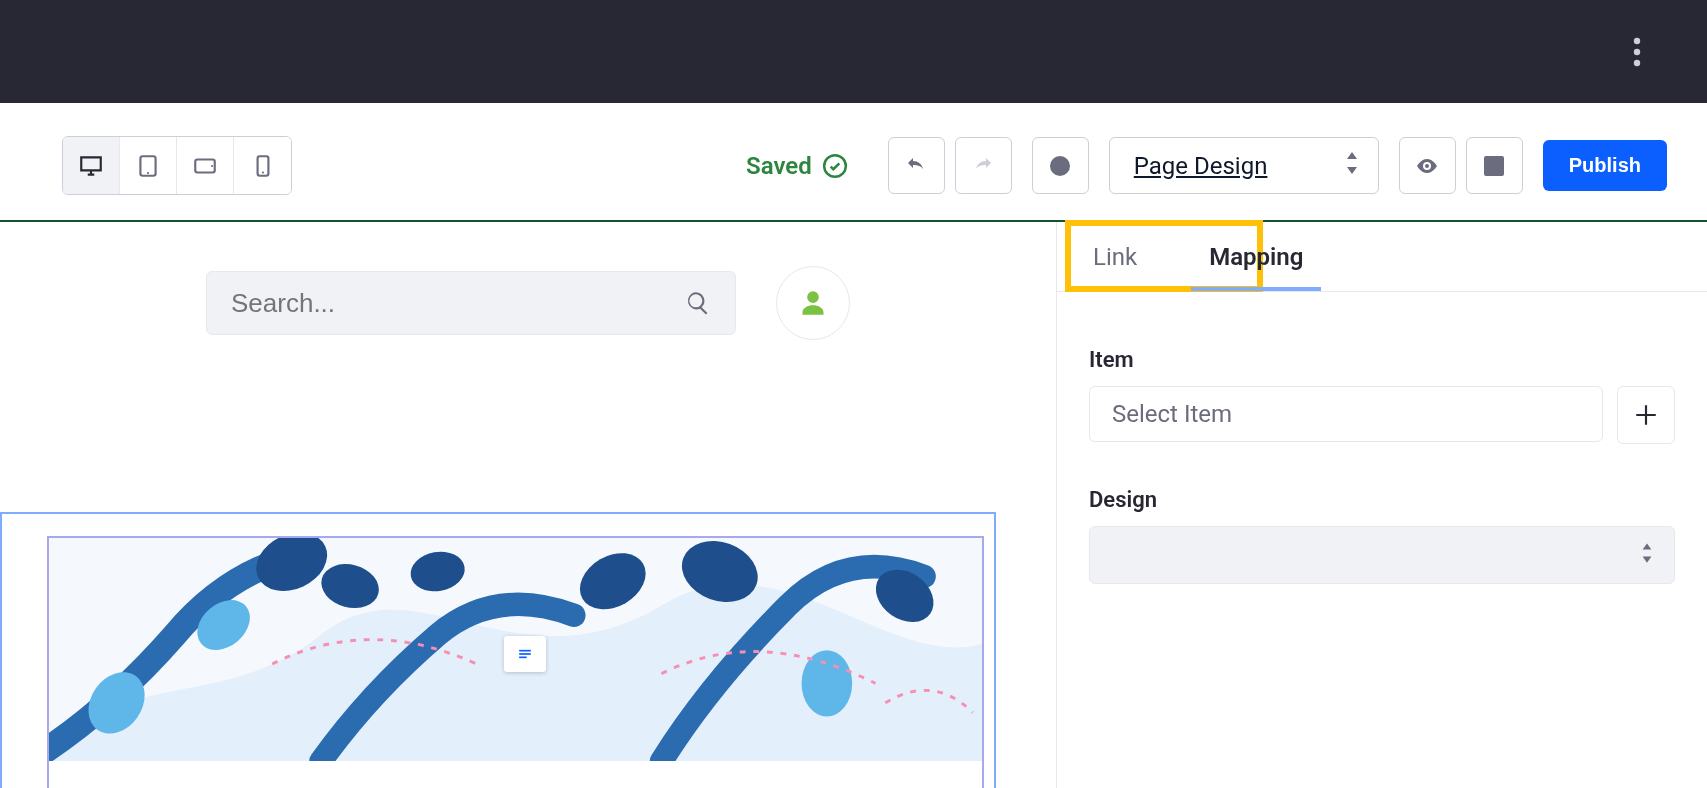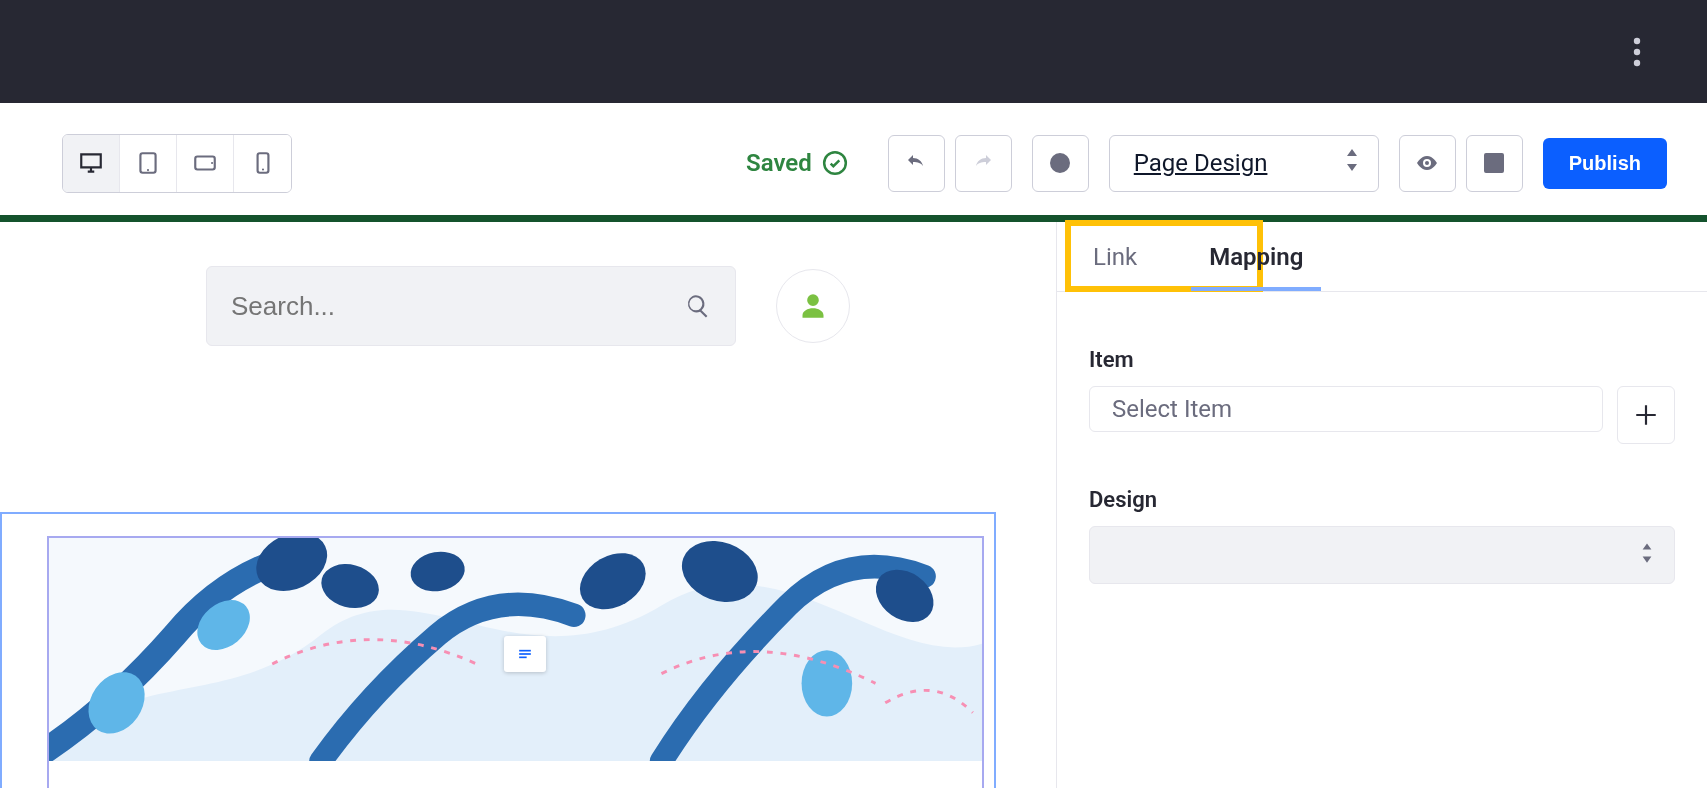--- a/index.html
+++ b/index.html
@@ -24,21 +24,21 @@
   .topbar .kebab {
     width: 40px; height: 40px;
     display: flex; align-items: center; justify-content: center;
     cursor: pointer;
   }
   .topbar .kebab svg { fill: #cdced9; }
 
   
   .toolbar {
     height: 119px;
-    border-bottom: 7px solid #14532d;
+    border-bottom: 2px solid #14532d;
     display: flex;
     align-items: center;
     padding: 8px 40px 0 62px;
     gap: 20px;
   }
   .device-group {
     display: flex;
     border: 1px solid #cdced9;
     border-radius: 6px;
     overflow: hidden;
@@ -118,21 +118,21 @@
     overflow:hidden;
     border-right:1px solid #e7e7ed;
   }
 
   .canvas-header {
     display:flex; align-items:center; justify-content:center;
     gap:40px;
     padding-top:44px;
   }
   .search-field {
-    width:530px; height:80px;
+    width:530px; height:64px;
     background:#f1f2f5;
     border:1px solid #e7e7ed;
     border-radius:6px;
     display:flex; align-items:center;
     padding:0 24px;
     gap:16px;
   }
   .search-field input {
     flex:1;
     border:none; outline:none;
@@ -232,21 +232,21 @@
     font-weight:600;
     color:#272833;
     margin-bottom:14px;
     margin-top:9px;
   }
   .select-row {
     display:flex; gap:14px;
   }
   .select-box {
     flex:1;
-    height:46px;
+    height:56px;
     border:1px solid #e7e7ed;
     border-radius:6px;
     padding:0 22px;
     display:flex; align-items:center;
     font-size:24px;
     color:#6b6c7e;
     background:#fff;
     cursor:pointer;
   }
   .add-btn {

